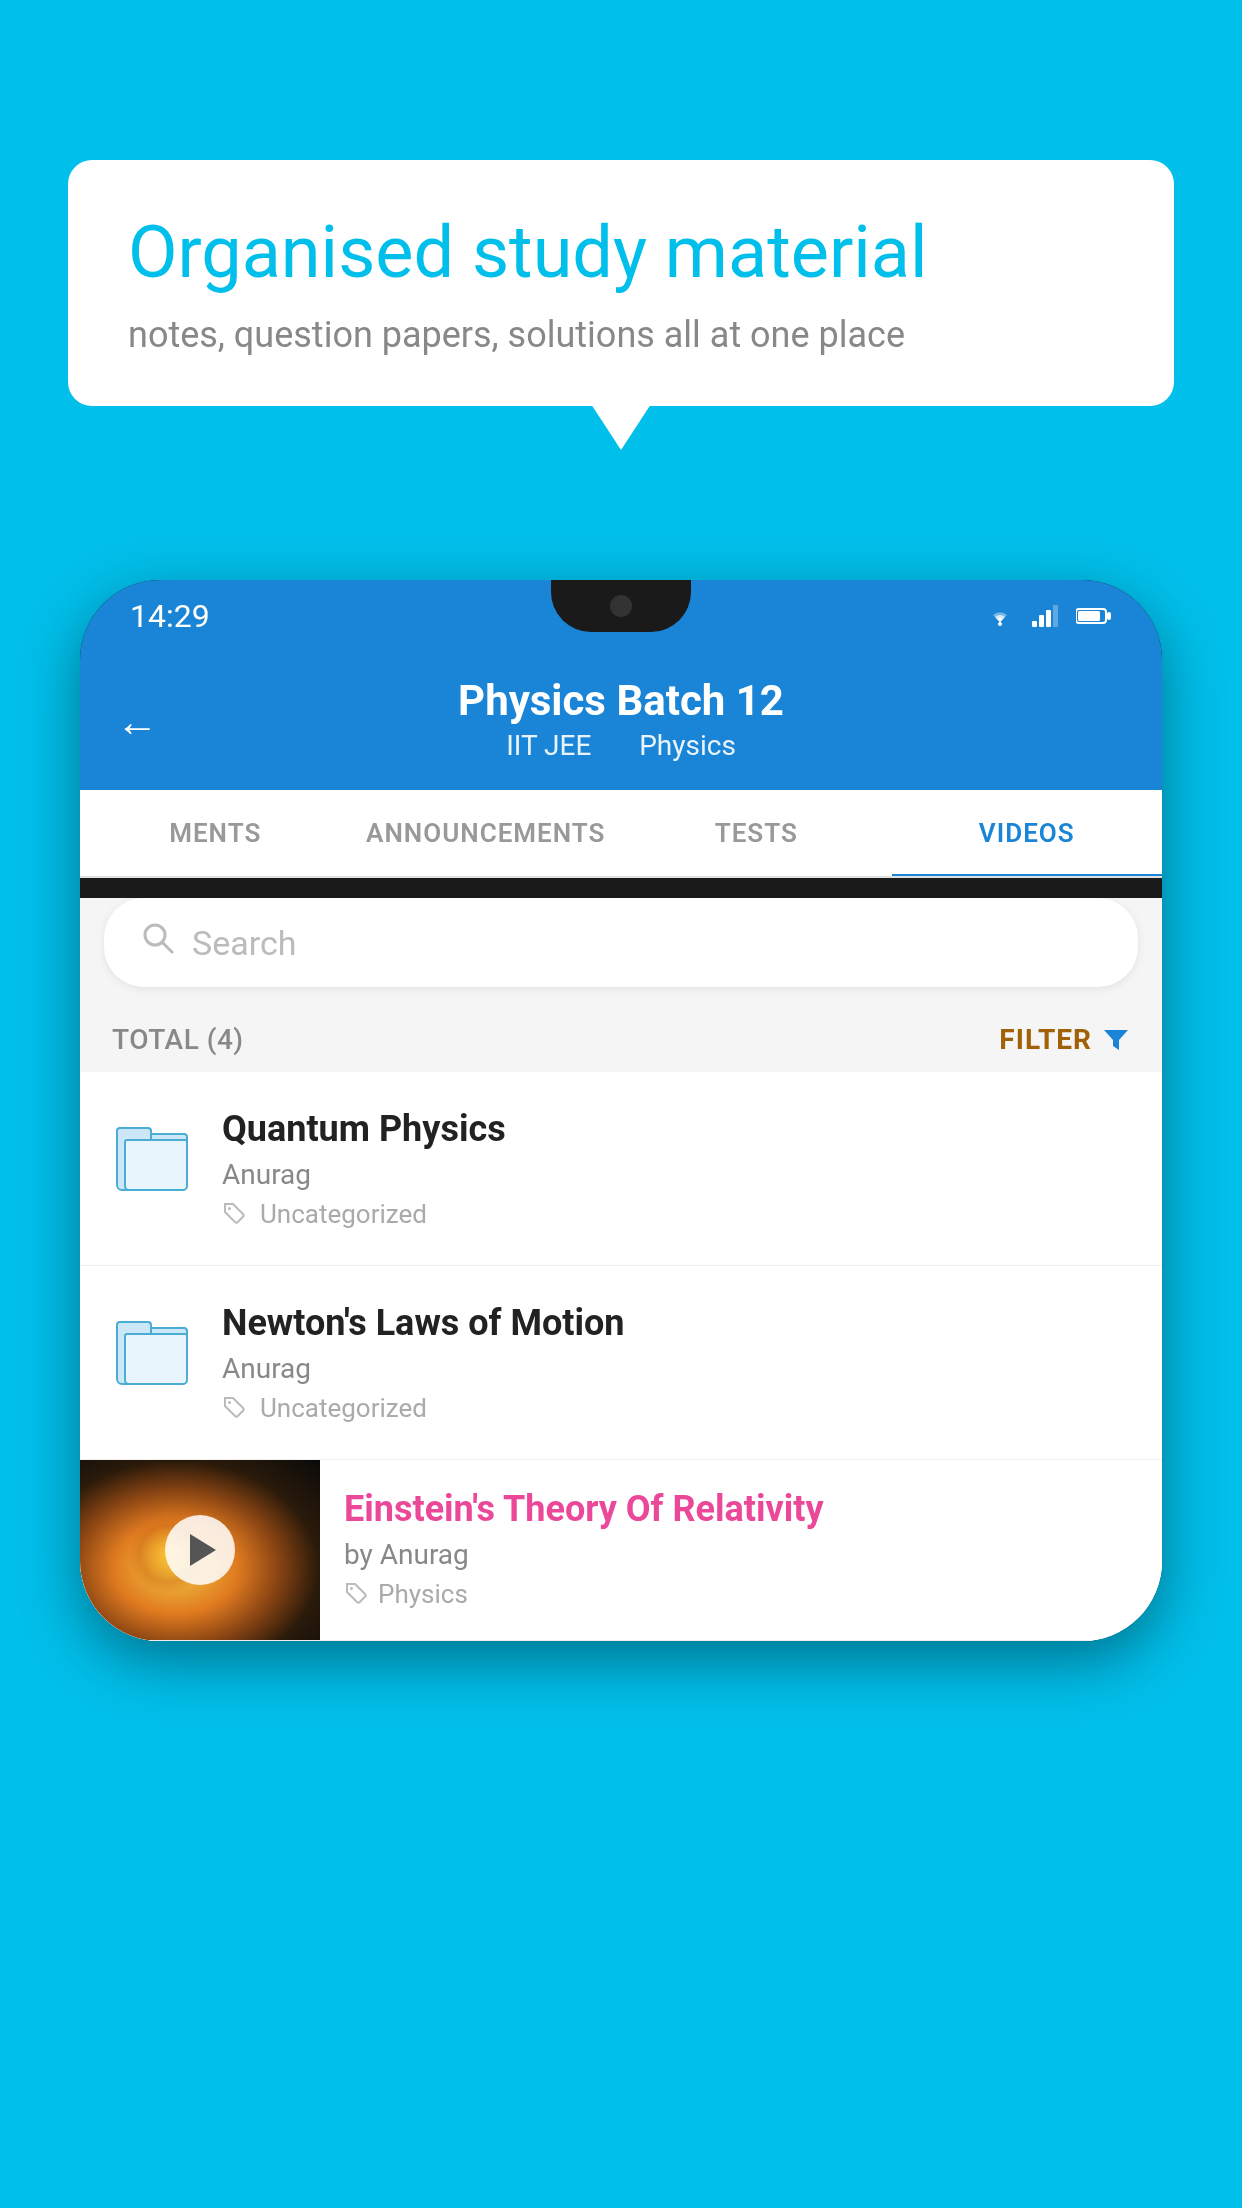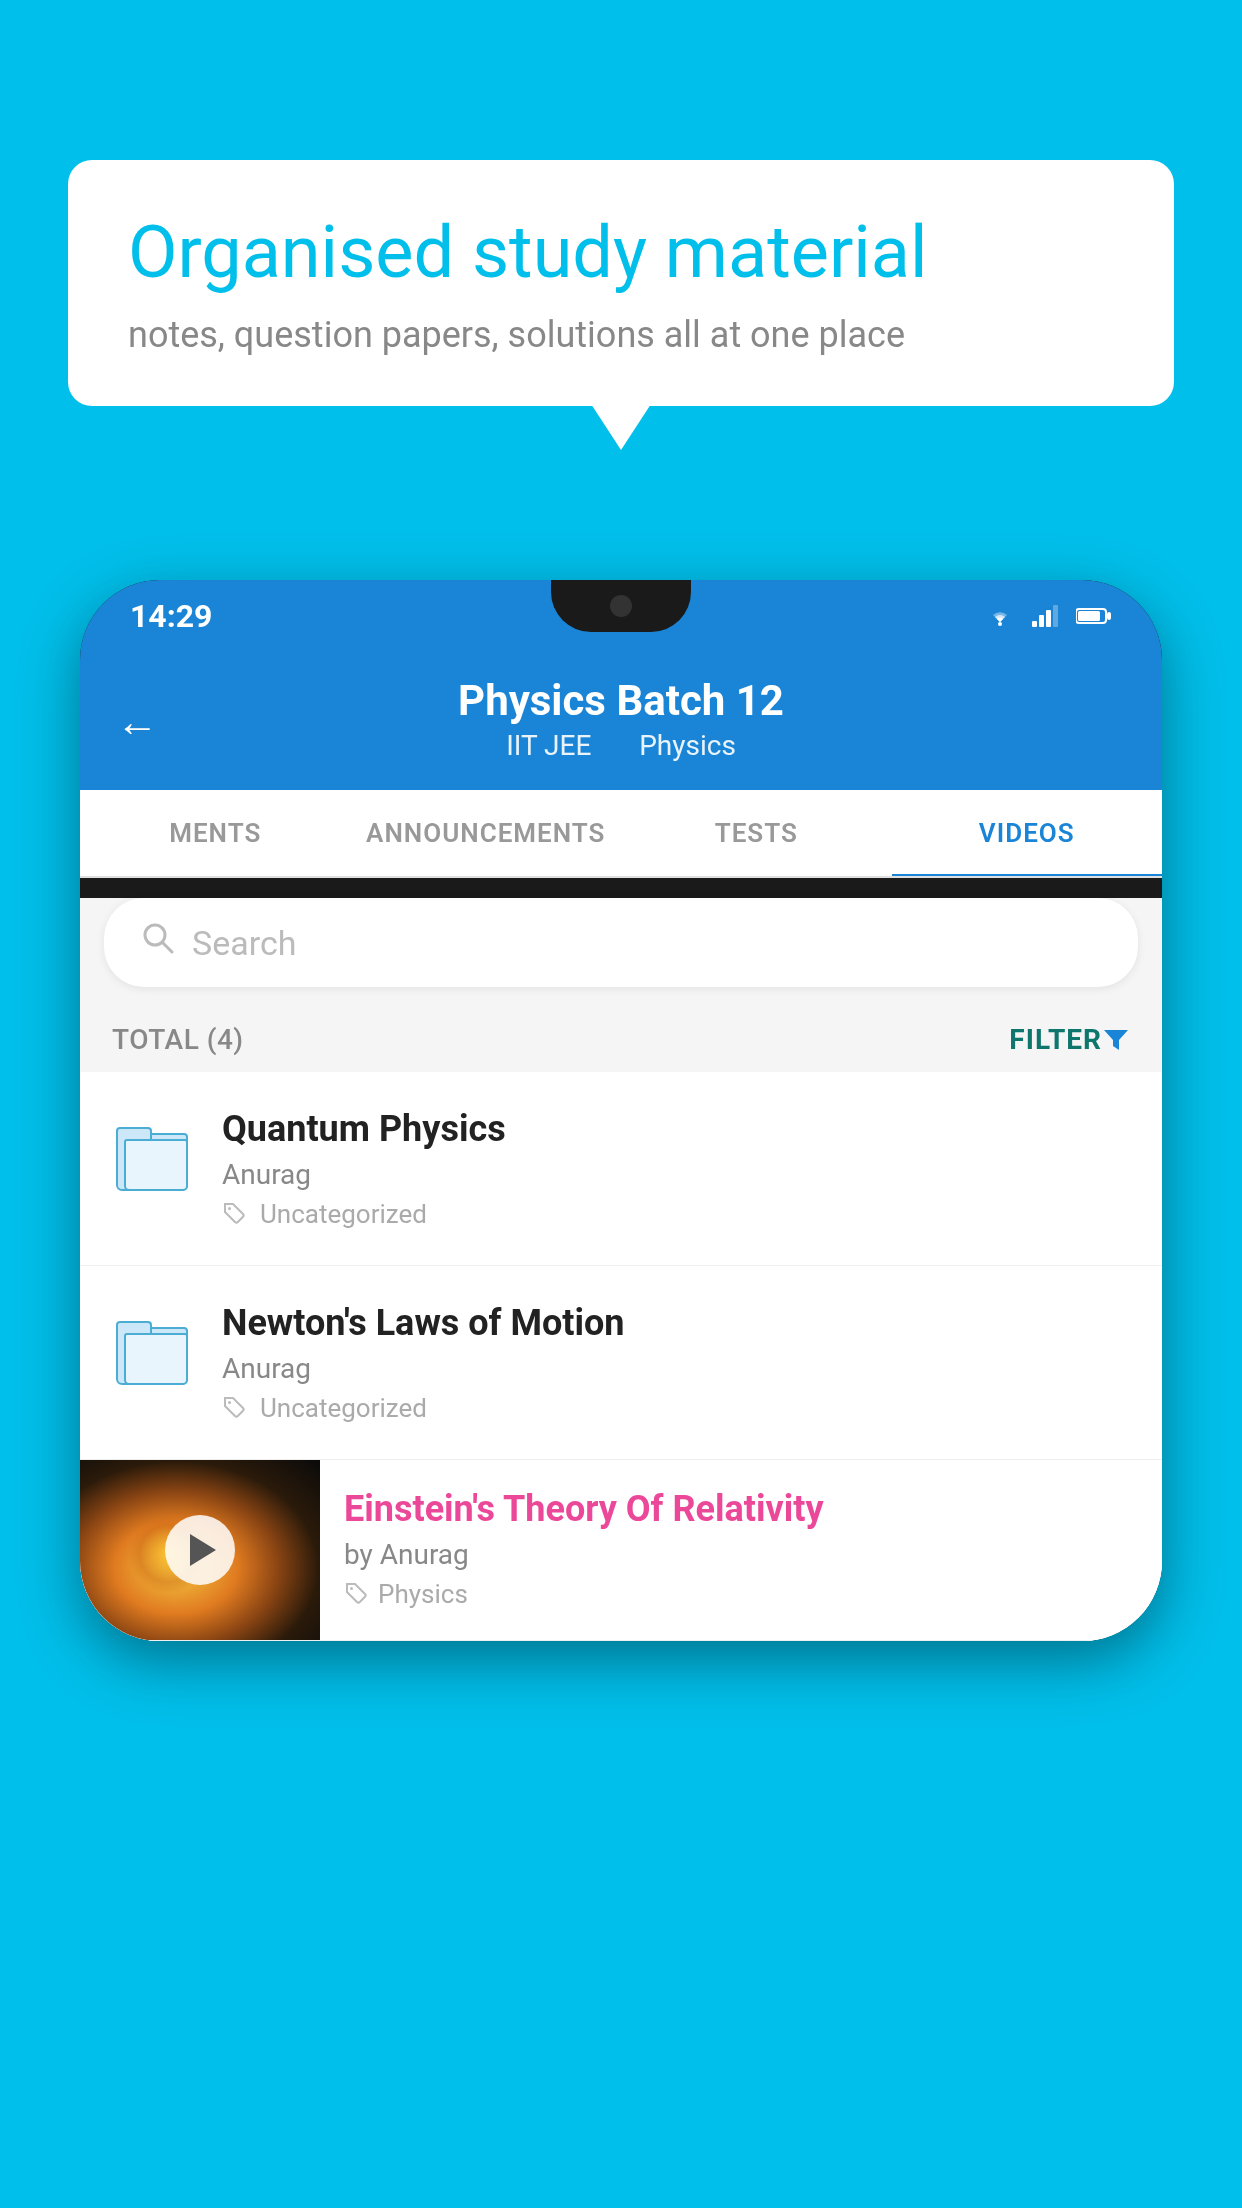--- a/index.html
+++ b/index.html
@@ -74,21 +74,21 @@
       display: flex;
       align-items: center;
       justify-content: space-between;
       padding: 0 50px;
       position: relative;
     }
 
     .status-bar-time {
       font-size: 32px;
       color: white;
-      font-weight: 700;
+      font-weight: 400;
     }
 
     .status-bar-icons {
       display: flex;
       align-items: center;
       gap: 16px;
     }
 
     .notch {
       position: absolute;
@@ -220,22 +220,23 @@
     .total-label {
       font-size: 28px;
       color: #888;
       font-weight: 500;
       letter-spacing: 0.5px;
     }
 
     .filter-btn {
       display: flex;
       align-items: center;
+      gap: 10px;
       font-size: 28px;
-      color: #0f766e;
+      color: #a16207;
       font-weight: 700;
       letter-spacing: 1px;
       cursor: pointer;
     }
 
     
     .list-container {
       background: white;
     }
 

